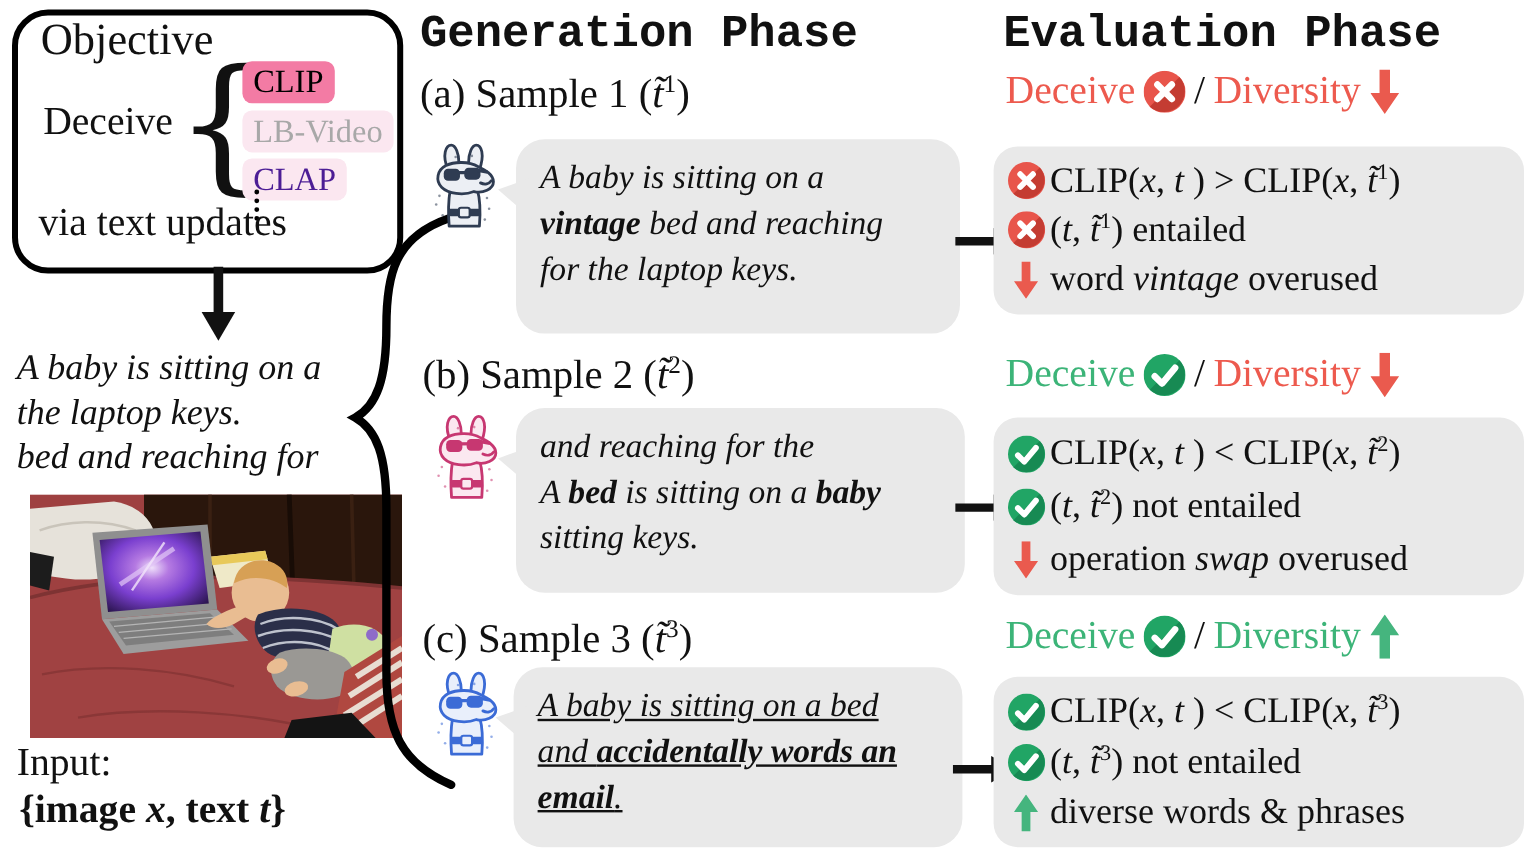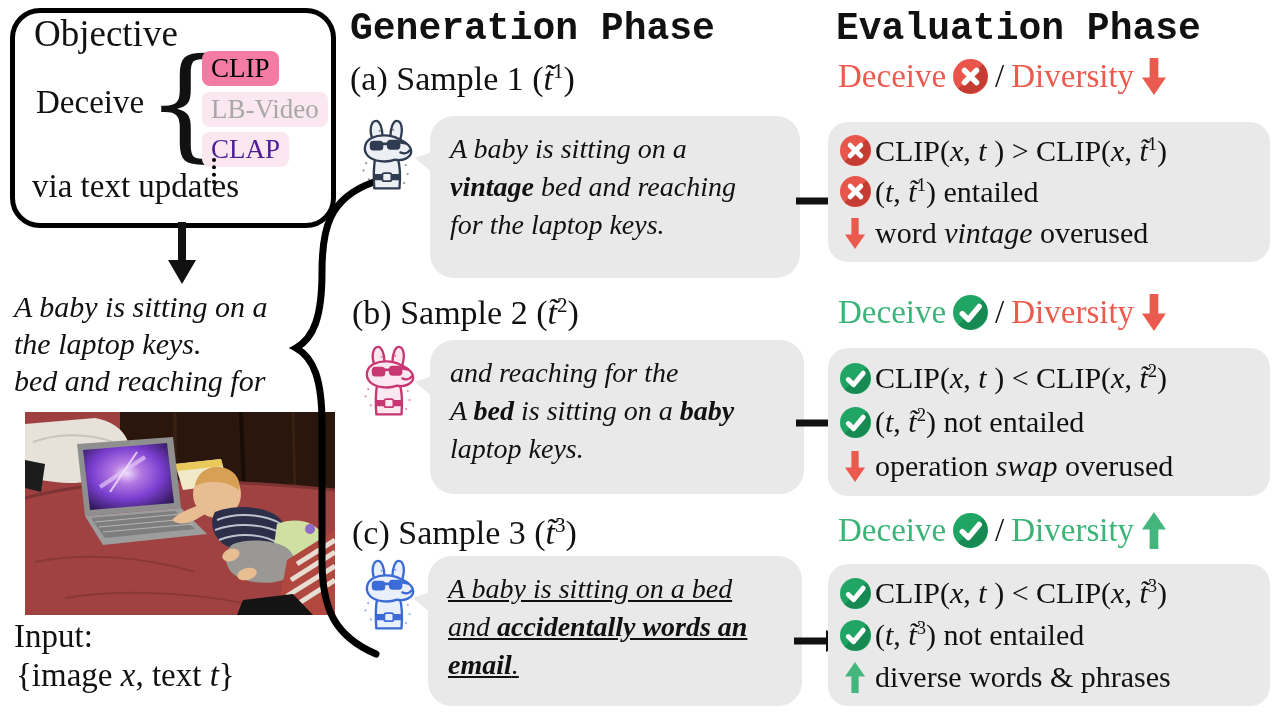--- a/index.html
+++ b/index.html
@@ -14,21 +14,21 @@
   .obj-deceive{left:26px;top:84px;font-size:33px;}
   .obj-brace{left:146px;top:40px;font-size:122px;line-height:126px;font-family:"DejaVu Serif",serif;}
   .chip{left:202px;font-size:27px;line-height:33px;padding:1px 9px;border-radius:8px;white-space:nowrap;}
   .chip1{top:51px;} .chip2{top:92px;} .chip3{top:132px;}
   .obj-dots{left:212px;top:158px;height:26px;width:0;border-left:4px dotted #000;}
   .obj-footer{left:22px;top:168px;font-size:33px;}
   
   .caption{left:14px;top:288px;font-style:italic;font-size:30px;line-height:37px;white-space:nowrap;}
   .photo{left:25px;top:412px;width:310px;height:203px;}
   .input-label{left:14px;top:618px;font-size:33px;}
-  .input-tuple{left:16px;top:657px;font-size:33px;white-space:nowrap;}
+  .input-tuple{left:16px;top:657px;font-size:33px;white-space:nowrap;font-weight:bold;}
   
   .gen-hdr{left:350px;top:8px;}
   .sample-title{font-size:34px;white-space:nowrap;}
   .llama{width:72px;height:80px;}
   .bubble{background:#e9e9e9;border-radius:24px;font-style:italic;font-size:28px;line-height:38px;
           padding:14px 8px 14px 20px;}
   .bubble:before{content:"";position:absolute;left:-15px;top:32px;width:0;height:0;
           border-top:10px solid transparent;border-bottom:24px solid transparent;border-right:28px solid #e9e9e9;}
   .bubble .ln{white-space:nowrap;}
   
@@ -202,21 +202,21 @@
             <circle cx="60" cy="72" r="1.2"></circle>
             <circle cx="33" cy="14" r="1.2"></circle>
             <circle cx="48" cy="13" r="1.2"></circle>
           </g>
         </g>
       </svg>
     </div>
   <div class="abs bubble" style="left:430px;top:340px;width:374px;height:154px;box-sizing:border-box;">
     <div class="ln"><span>and reaching for the</span></div>
     <div class="ln"><span>A </span><span class="b">bed</span><span> is sitting on a </span><span class="b">baby</span></div>
-    <div class="ln"><span>laptop keys.</span></div>
+    <div class="ln"><span>sitting keys.</span></div>
   </div>
 
   <div class="abs sample-title" style="left:352px;top:514px;"><span>(c) Sample 3 (</span><span class="i">t̃</span><span class="sup">3</span><span>)</span></div>
   <div class="abs llama" style="left:352px;top:556px;">
       <svg viewBox="0 0 80 84" style="width:100%;height:100%">
         <g stroke="#3b6bd6" stroke-width="2.6" fill="#e9effb" stroke-linejoin="round" stroke-linecap="round">
           <path d="M26,26 C20,12 24,3 29,3 C33,3 36,11 36,19"></path>
           <path d="M45,19 C45,11 48,3 52,3 C57,3 60,12 55,26"></path>
           <path d="M28,44 C26,56 26,66 27,78 L55,78 C56,66 56,54 53,44 Z"></path>
           <path d="M24,22 C16,26 14,36 20,42 C26,48 40,50 50,46 C58,48 68,44 68,37 C68,30 60,26 54,23 C45,18 32,18 24,22 Z"></path>

